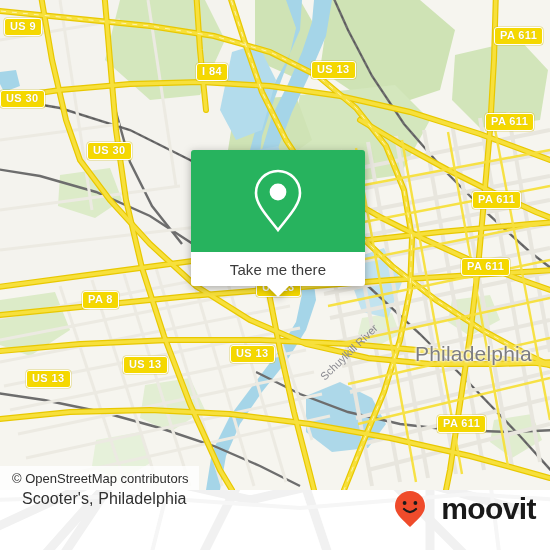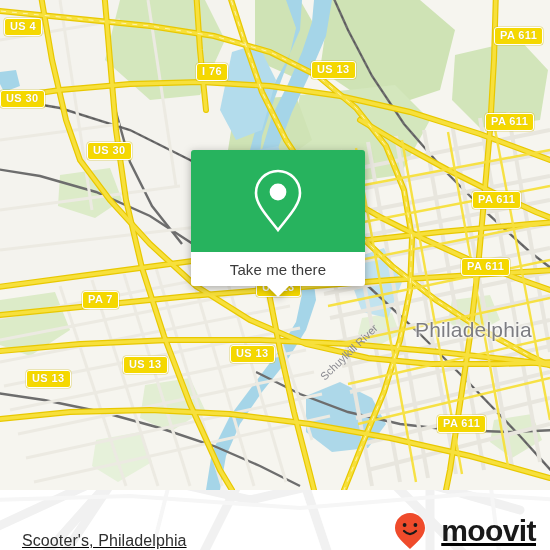--- a/index.html
+++ b/index.html
@@ -35,20 +35,21 @@
     text-shadow: 0 0 1px rgba(120,110,0,.35);
     box-shadow: 0 0 0 .5px rgba(200,180,0,.5);
   }
   .city-label {
     position: absolute;
     color: #7d7d82;
     font-size: 21px;
     letter-spacing: .2px;
     white-space: nowrap;
     text-shadow: 0 0 3px #fff, 0 0 3px #fff, 0 0 3px #fff;
+    margin-top: 24px;
   }
   .river-label {
     position: absolute;
     color: #8a8a90;
     font-size: 11px;
     white-space: nowrap;
     transform-origin: left center;
   }
 
   
@@ -103,23 +104,22 @@
   #footer {
     position: absolute;
     left: 0; top: 490px; width: 550px; height: 60px;
     background: #ffffff;
     overflow: hidden;
   }
   #footer-watermark { position: absolute; left: 0; top: -490px; opacity: 1; }
   #footer-inner {
     position: relative;
     width: 100%; height: 100%;
-    display: flex; align-items: flex-end; justify-content: space-between;
+    display: flex; align-items: flex-start; justify-content: space-between;
     padding: 0 14px 0 22px;
-    text-decoration: underline;
   }
   #place-name {
     color: #2f2f2f;
     font-size: 16px;
     letter-spacing: .1px;
     white-space: nowrap;
   }
   #logo { display: flex; align-items: center; gap: 14px; }
   #logo-wordmark {
     color: #191919;
@@ -294,31 +294,31 @@
         </g>
 
         <g stroke="#ffffff" stroke-width="1" stroke-dasharray="5 6" fill="none" opacity=".6">
           <path d="M228 -10 L244 40 L262 92 L286 140 L316 186 L352 228 L392 266 L436 300 L482 330 L530 356"></path>
           <path d="M-10 10 L70 18 L150 26 L214 36 L270 52 L318 76 L356 108 L386 146 L404 190 L412 238 L410 290 L400 340 L384 392 L364 440 L344 490"></path>
         </g>
       </g>
     </svg>
 
     <div id="shields">
-        <div class="shield" style="left: 4px; top: 18px;">US 4</div>
+        <div class="shield" style="left: 4px; top: 18px;">US 9</div>
         <div class="shield" style="left: 0px; top: 90px;">US 30</div>
-        <div class="shield" style="left: 196px; top: 63px;">I 76</div>
+        <div class="shield" style="left: 196px; top: 63px;">I 84</div>
         <div class="shield" style="left: 311px; top: 61px;">US 13</div>
         <div class="shield" style="left: 494px; top: 27px;">PA 611</div>
         <div class="shield" style="left: 485px; top: 113px;">PA 611</div>
         <div class="shield" style="left: 87px; top: 142px;">US 30</div>
         <div class="shield" style="left: 472px; top: 191px;">PA 611</div>
         <div class="shield" style="left: 461px; top: 258px;">PA 611</div>
         <div class="shield" style="left: 256px; top: 279px;">US 13</div>
-        <div class="shield" style="left: 82px; top: 291px;">PA 7</div>
+        <div class="shield" style="left: 82px; top: 291px;">PA 8</div>
         <div class="shield" style="left: 123px; top: 356px;">US 13</div>
         <div class="shield" style="left: 230px; top: 345px;">US 13</div>
         <div class="shield" style="left: 26px; top: 370px;">US 13</div>
         <div class="shield" style="left: 437px; top: 415px;">PA 611</div>
       </div>
 
     <div class="city-label" style="left:415px; top:318px;">Philadelphia</div>
 
     <div class="river-label" style="left:322px; top:372px; transform: rotate(-44deg);">Schuylkill River</div>
 
@@ -328,20 +328,23 @@
           <path d="M28 4 C15.8 4 6 13.8 6 26 C6 38 18 50 28 63 C38 50 50 38 50 26 C50 13.8 40.2 4 28 4 Z" fill="none" stroke="#ffffff" stroke-width="2.6"></path>
           <circle cx="28" cy="25" r="8.4" fill="#ffffff"></circle>
         </svg>
       </div>
       <div id="popup-action">
         <span id="popup-action-label">Take me there</span>
         <span id="popup-tail"></span>
       </div>
     </div>
 
+    <div id="attribution">
+      <span>© OpenStreetMap contributors</span>
+    </div>
   </div>
 
   <div id="footer">
     <svg id="footer-watermark" width="550" height="550" viewBox="0 0 550 550">
       <g stroke="#f1f1f1" stroke-width="9" fill="none" stroke-linecap="round">
         <path d="M-10 530 L120 470 L250 500 L380 470 L520 510"></path>
         <path d="M40 560 L120 470 L200 400 L300 360"></path>
         <path d="M200 560 L240 480 L280 400"></path>
         <path d="M330 560 L300 470 L270 390"></path>
         <path d="M430 560 L430 480 L424 400"></path>

